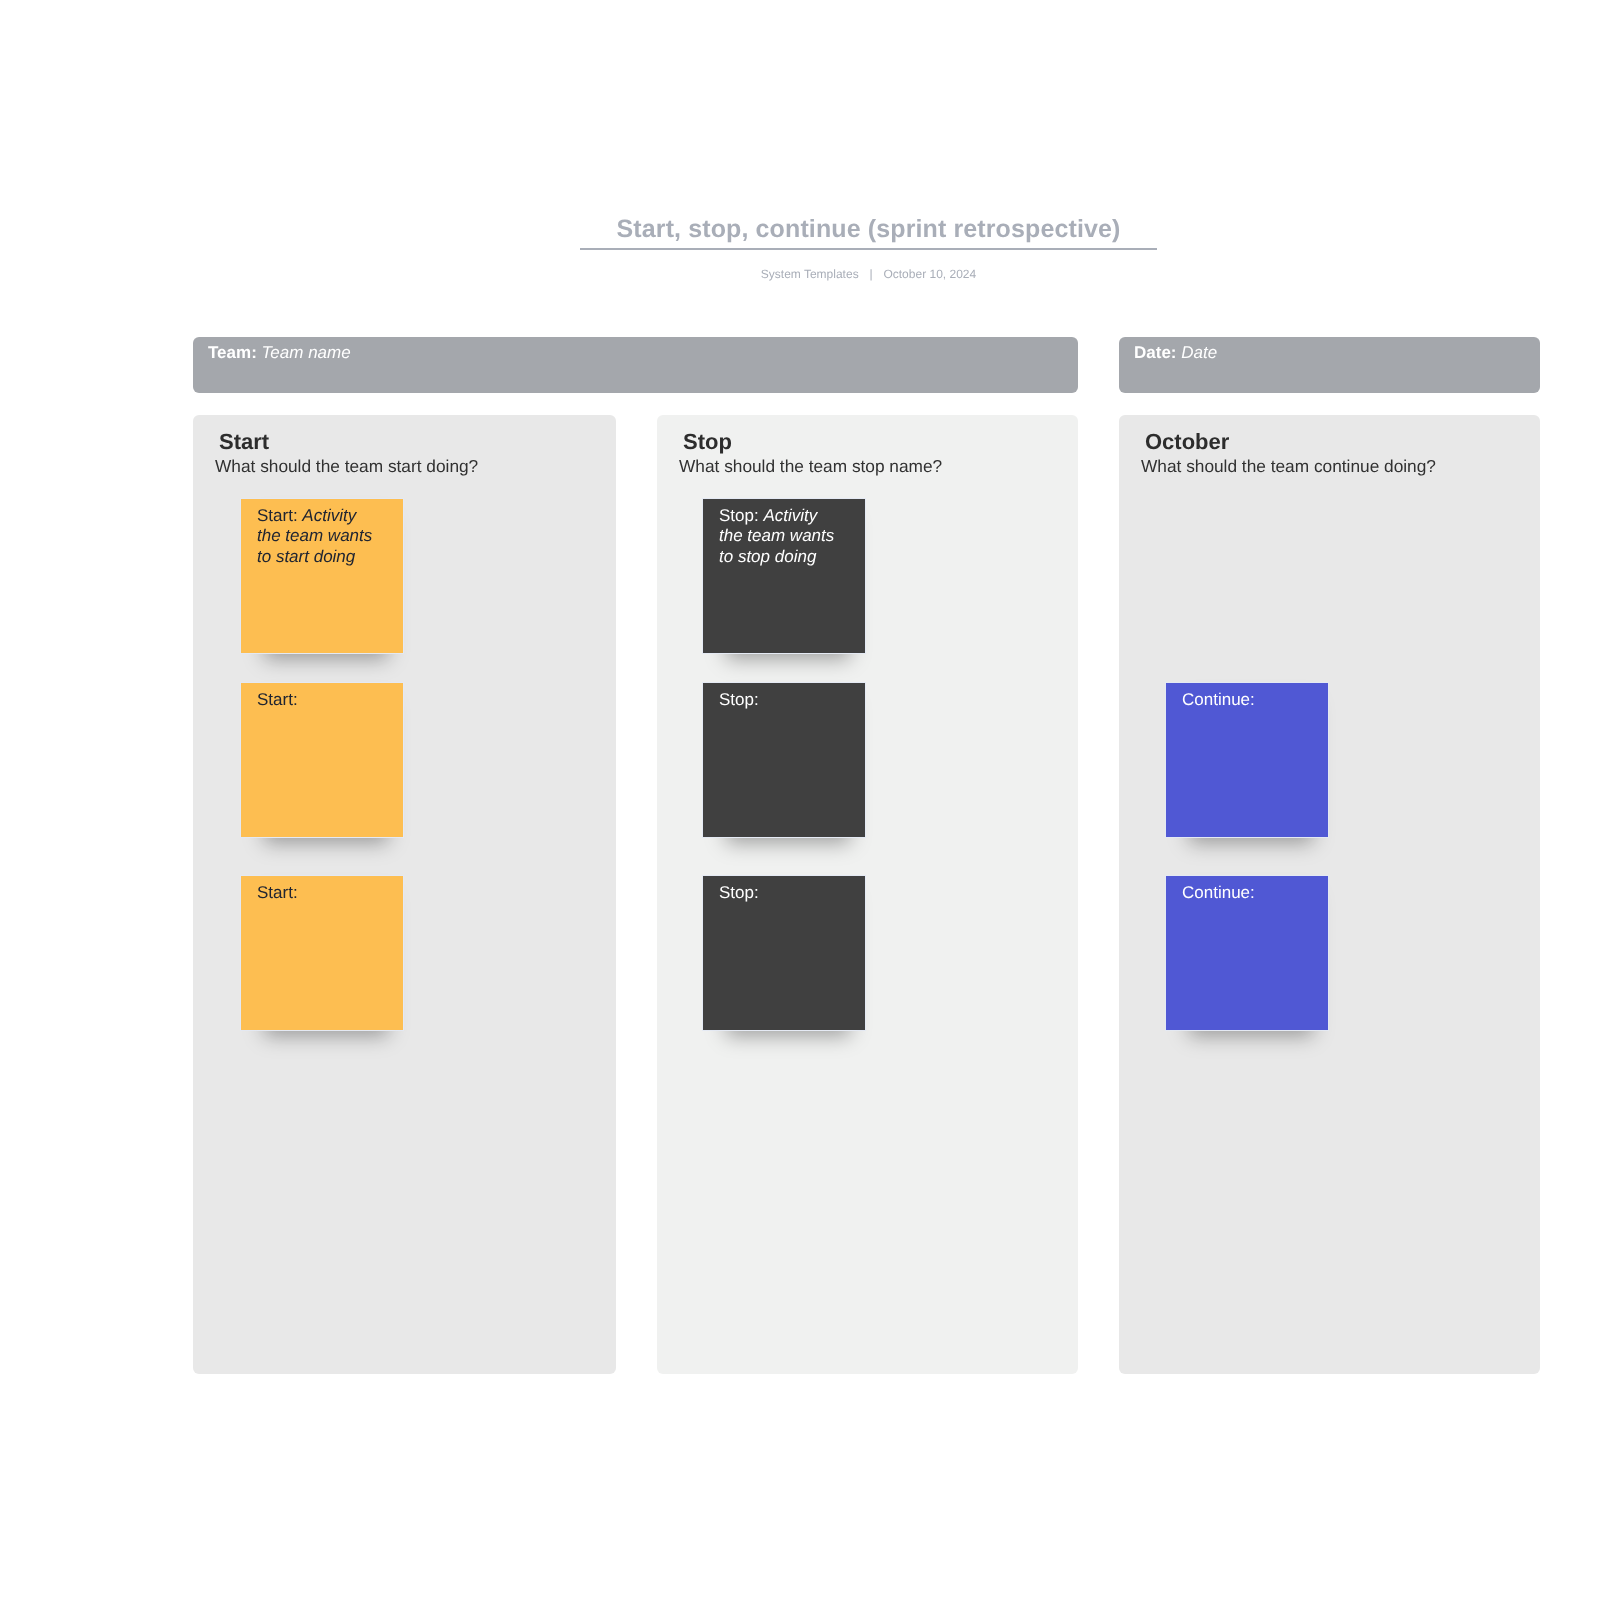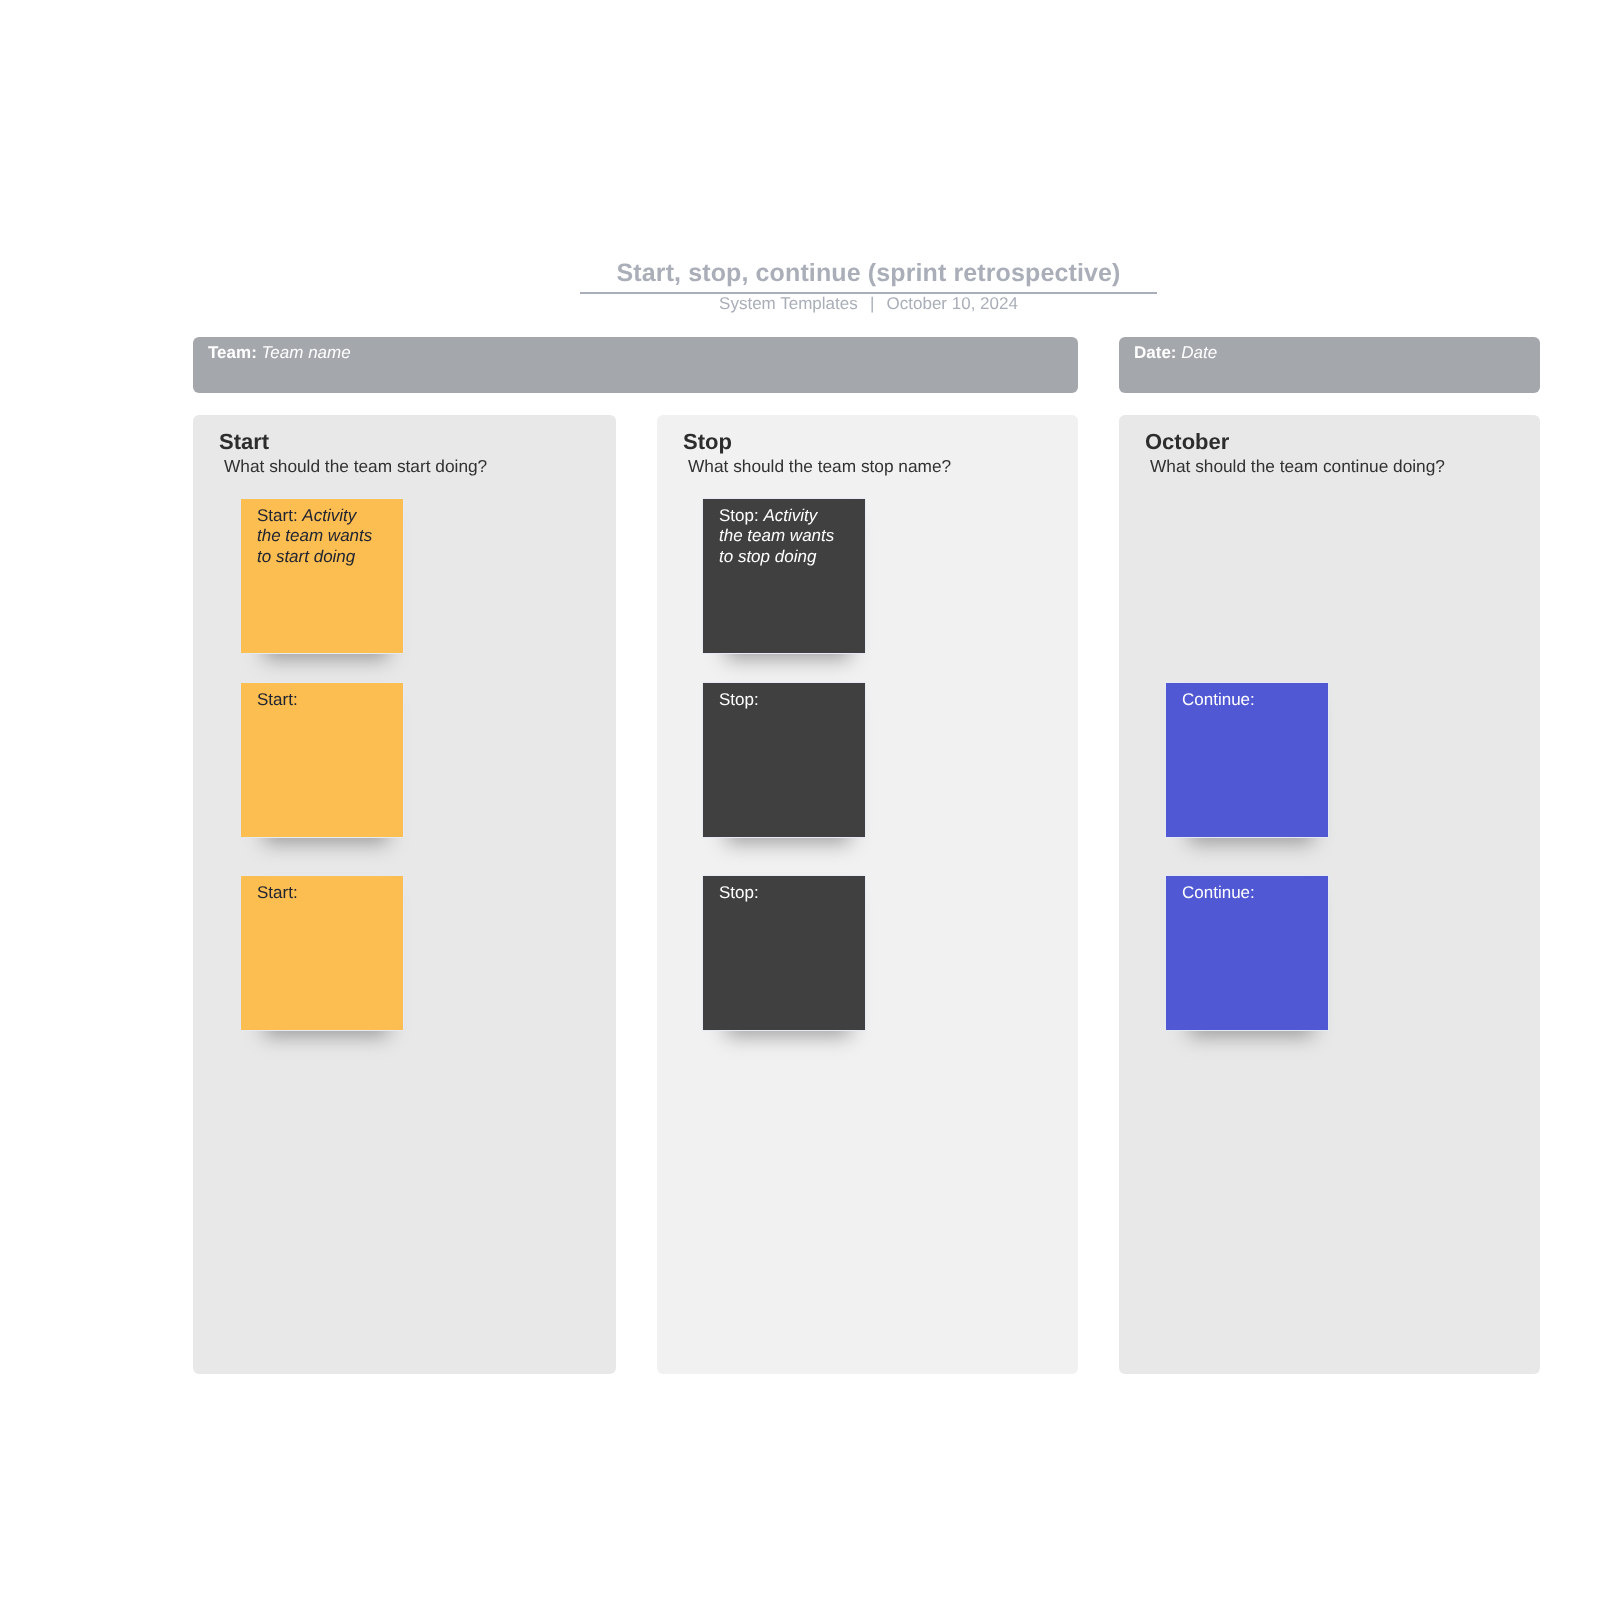--- a/index.html
+++ b/index.html
@@ -24,24 +24,24 @@
   .doc-header { position: absolute; left: 580px; top: 214px; width: 577px; text-align: center; }
   .doc-title {
     font-size: 25px;
     font-weight: bold;
     color: #a9aeb8;
     line-height: 1.25;
     letter-spacing: 0.12px;
     padding-bottom: 3px;
     border-bottom: 2px solid #a9aeb8;
     white-space: nowrap;
-    margin-top: 44px;
   }
   .doc-sub {
-    font-size: 17px;
+    margin-top: 17px;
+    font-size: 12px;
     color: #a9aeb8;
     white-space: nowrap;
   }
   .doc-sub .sep { padding: 0 7.5px; }
 
   
   .meta-row { position: absolute; left: 193px; top: 337px; width: 1347px; height: 56px; }
   .meta-bar {
     position: absolute;
     top: 0;
@@ -76,21 +76,21 @@
     position: absolute;
     left: 26px;
     top: 16px;
     font-size: 22px;
     font-weight: bold;
     color: #2d2d2d;
     line-height: 1;
   }
   .col-sub {
     position: absolute;
-    left: 31px;
+    left: 22px;
     top: 43px;
     font-size: 17.3px;
     color: #313131;
     line-height: 1;
   }
 
   .note-wrap { position: absolute; width: 154px; height: 154px; padding-left: 8px; }
   .note-wrap::before {
     content: "";
     position: absolute;

